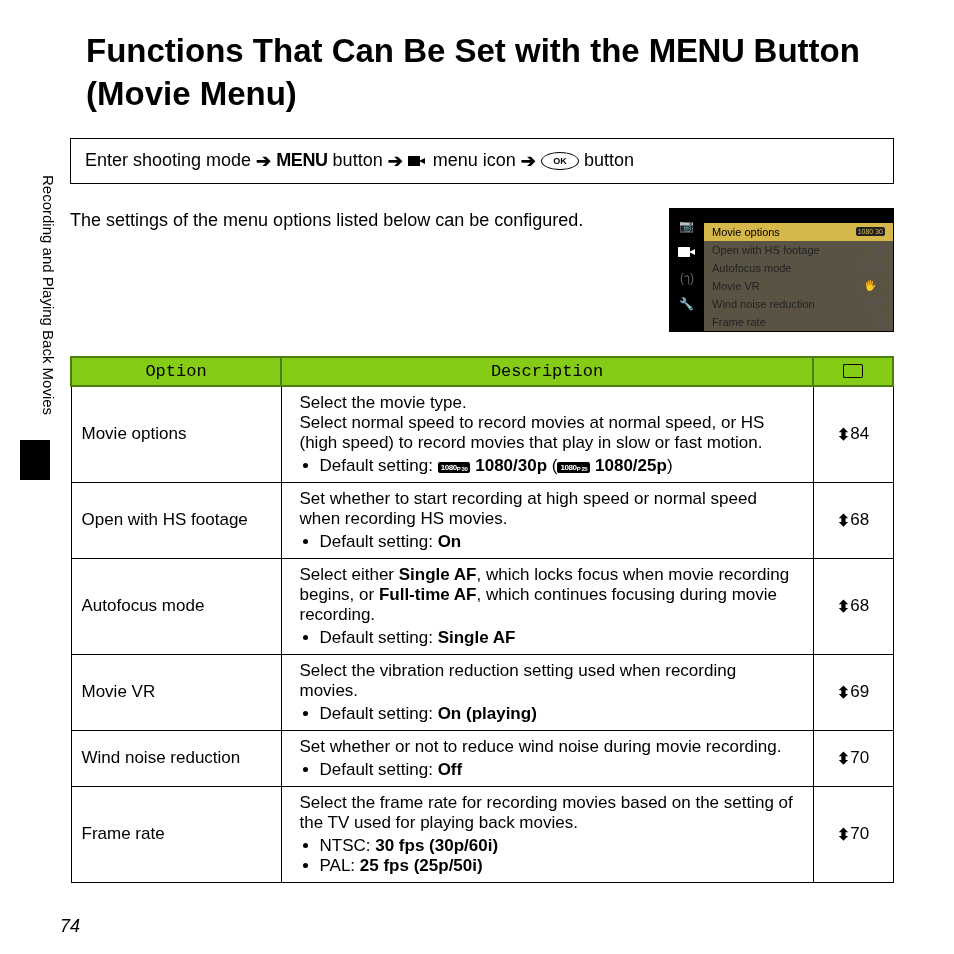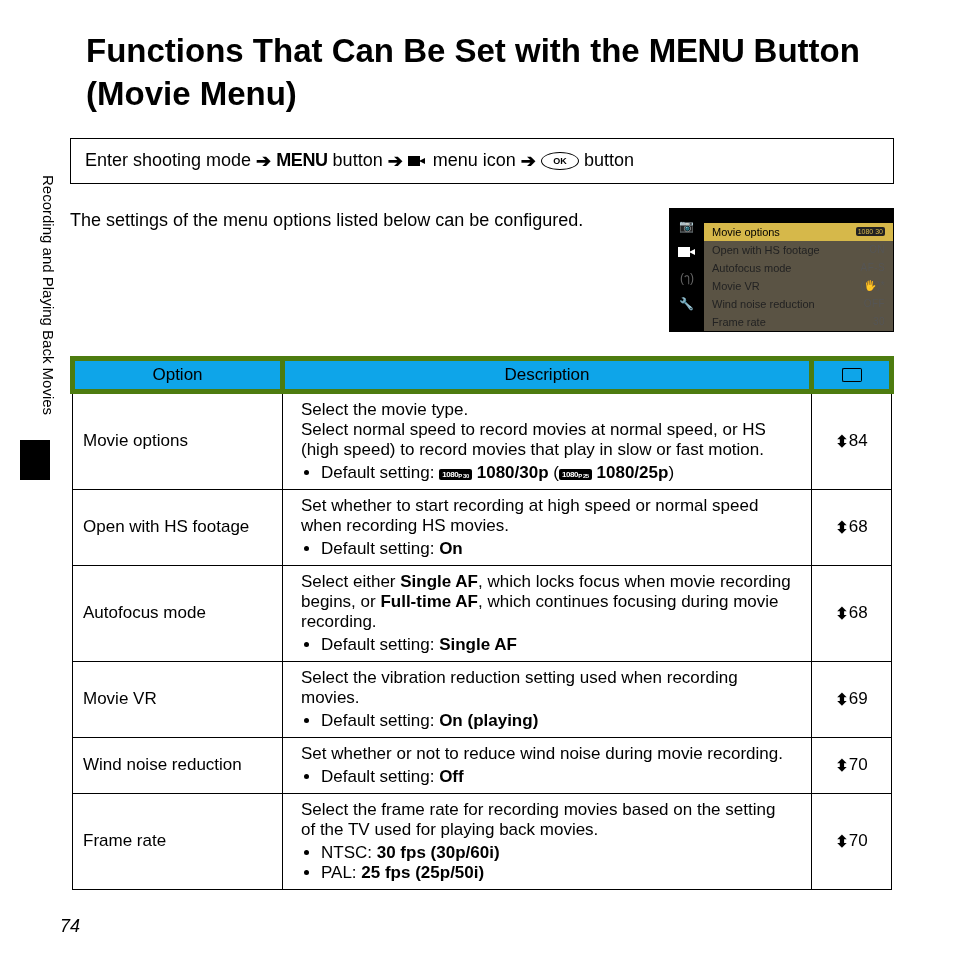--- a/index.html
+++ b/index.html
@@ -125,24 +125,25 @@
     background:#222; color:#d6b84a; font-size:7px; padding:1px 2px; border-radius:2px;
   }
 
   
   table.options {
     width: 100%;
     border-collapse: collapse;
     font-size: 17px;
   }
   table.options th {
-    background: #0ea5e9;
-    border: 5px solid #4d7c0f;
+    background: #84cc16;
+    border: 2px solid #4d7c0f;
     font-weight: 400;
     padding: 4px 8px;
+    font-family: Liberation Mono, monospace;
   }
   table.options td {
     border: 1px solid #000;
     padding: 6px 18px;
     vertical-align: middle;
   }
   table.options td.opt {
     width: 210px;
     padding-left: 10px;
   }

